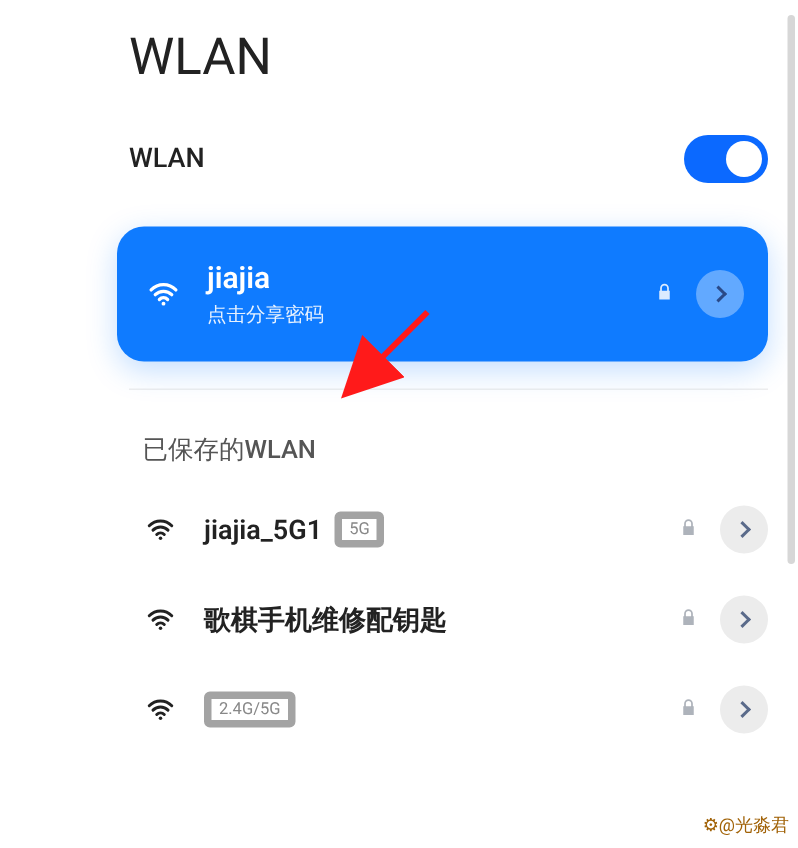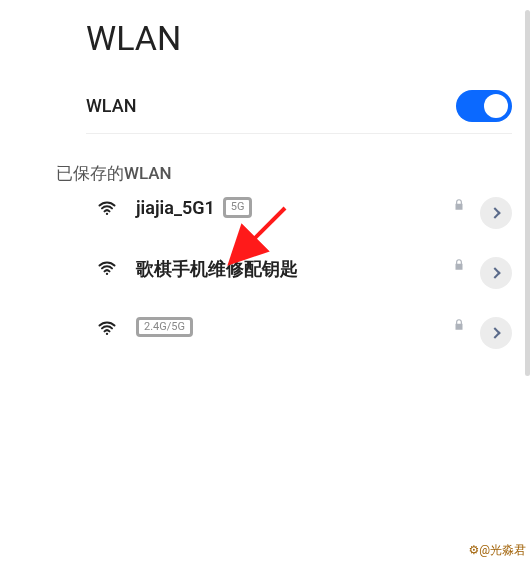--- a/index.html
+++ b/index.html
@@ -115,48 +115,48 @@
 
   .divider {
     height: 1px;
     background: #eee;
     margin: 0 20px 0 86px;
   }
 
   .section-header {
     font-size: 17px;
     color: #555;
-    padding: 28px 0 12px 56px;
+    padding: 28px 0 12px 95px;
     font-weight: 500;
   }
 
   .net-row {
     display:flex;
-    align-items:flex-start;
+    align-items:center;
     padding: 0 20px 0 96px;
     height: 60px;
     position:relative;
   }
   .net-row .wifi-icon-dark { position:absolute; left:96px; }
   .net-row .ssid-wrap {
     margin-left: 40px;
     display:flex;
     align-items:center;
     gap:8px;
     flex:1;
   }
   .net-row .ssid-label {
     font-size: 18px;
     font-weight: 600;
     color: #222;
   }
   .badge {
     font-size: 11px;
     color: #888;
-    border: 3px solid #a3a3a3;
+    border: 5px solid #a3a3a3;
     border-radius: 4px;
     padding: 1px 5px;
     line-height: 1.1;
   }
   .lock-grey {
     color: #aeb3bb;
     margin-right: 14px;
   }
 
   .red-arrow {
@@ -190,20 +190,42 @@
 <div class="content">
 
   <div class="page-title">WLAN</div>
 
   <div class="row">
     <div class="row-label">WLAN</div>
     <div class="toggle"></div>
   </div>
 
 
+  <div class="card">
+    <span class="wifi-icon-white">
+      <svg viewBox="0 0 24 24" width="22" height="22" fill="none" stroke="#ffffff" stroke-width="2.4" stroke-linecap="round">
+        <path d="M3 9c5-5 13-5 18 0"></path>
+        <path d="M6 12.5c3.3-3.3 8.7-3.3 12 0"></path>
+        <path d="M9 16c1.7-1.7 4.3-1.7 6 0"></path>
+        <circle cx="12" cy="19" r="1.4" fill="#ffffff" stroke="none"></circle>
+      </svg>
+    </span>
+    <div class="text-col">
+      <div class="ssid">jiajia</div>
+      <div class="sub">点击分享密码</div>
+    </div>
+    <span class="lock-white">
+      <svg viewBox="0 0 24 24" width="14" height="14" fill="rgba(255,255,255,0.85)">
+        <path d="M7 10V7a5 5 0 0110 0v3h1v10H6V10h1zm2 0h6V7a3 3 0 00-6 0v3z"></path>
+      </svg>
+    </span>
+    <div class="circle-btn blue">
+      <div class="chev2"></div>
+    </div>
+  </div>
 
   <div class="divider"></div>
 
   <div class="section-header">已保存的WLAN</div>
 
   <div id="saved-list">
       <div class="net-row">
         <span class="wifi-icon-dark">
           <svg viewBox="0 0 24 24" width="20" height="20" fill="none" stroke="#222" stroke-width="2.4" stroke-linecap="round">
             <path d="M3 9c5-5 13-5 18 0"></path>

